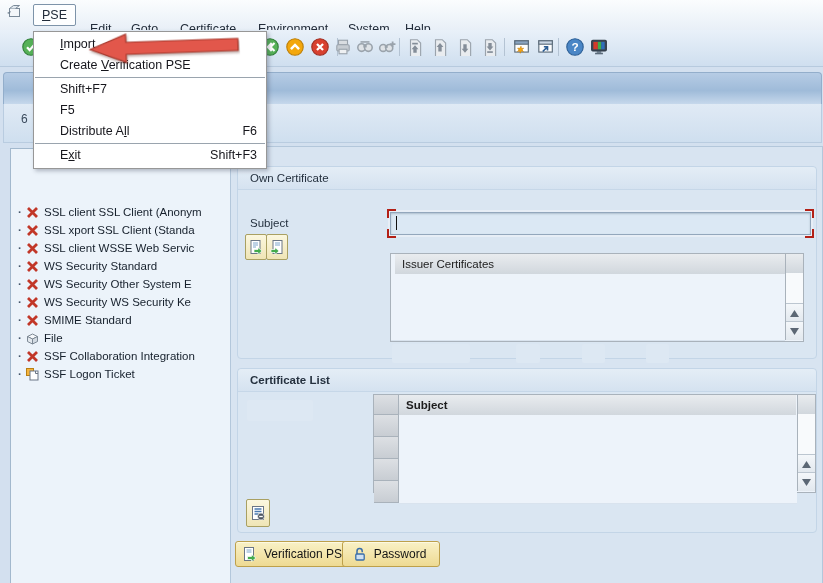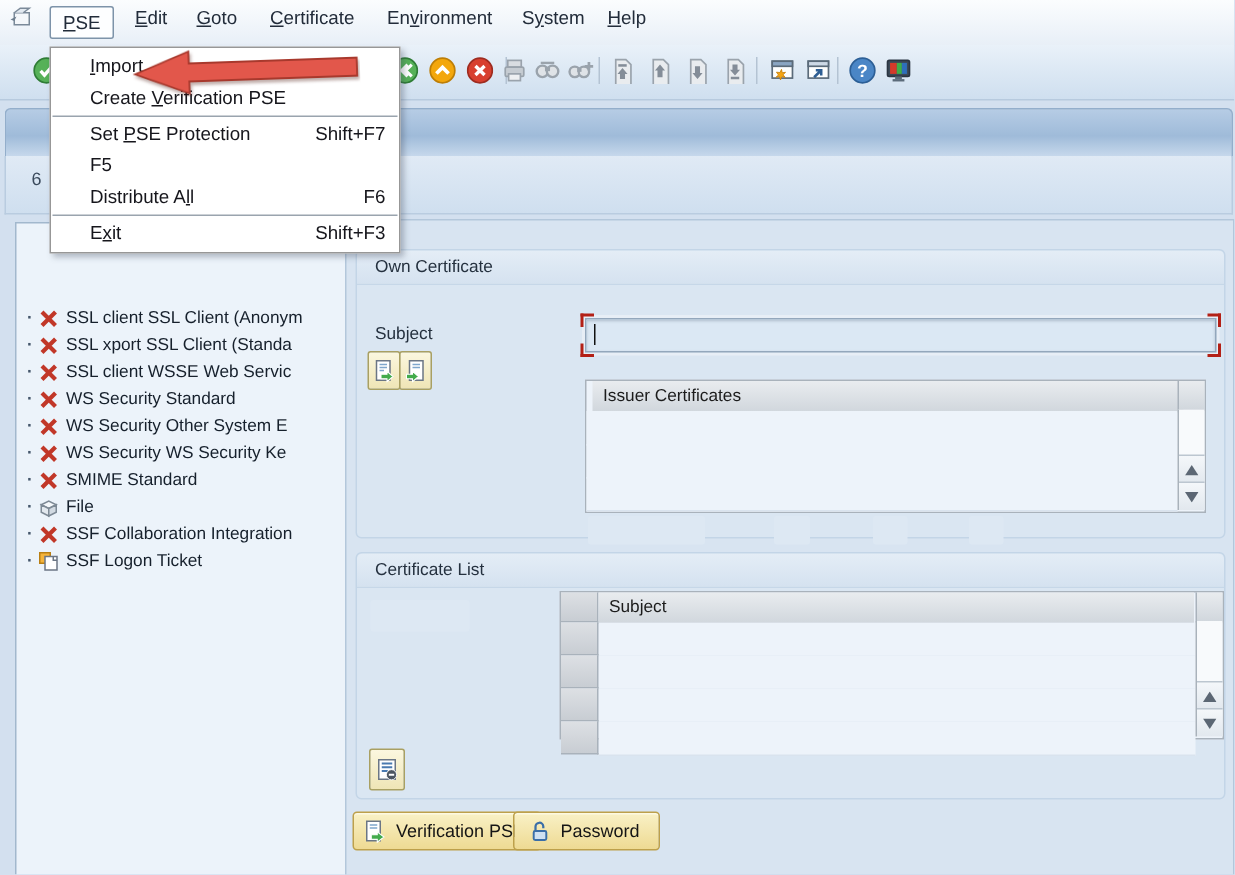--- a/index.html
+++ b/index.html
@@ -2,21 +2,21 @@
 <html><head>
 <meta charset="utf-8">
 <style>
   html,body{margin:0;padding:0;background:#d3e0ef;}
   #app{position:relative;width:823px;height:583px;background:#d3e0ef;
        font-family:"Liberation Sans", sans-serif;color:#1c2733;overflow:hidden;}
   .abs{position:absolute;}
   
   .menubar{left:0;top:0;width:823px;height:30px;
      background:linear-gradient(#fbfdfe,#e8eff7);border-bottom:1px solid #c4d3e3;}
-  .mb-item{position:absolute;top:2px;padding:3px 8px;font-size:12.5px;color:#222c3a;cursor:default;}
+  .mb-item{position:absolute;top:19px;padding:3px 8px;font-size:12.5px;color:#222c3a;cursor:default;}
   .mb-item.selected{background:#fdfeff;border:1px solid #7d93a9;border-radius:2px;top:4px;}
   .u{text-decoration:underline;}
   .winicon{left:6px;top:4px;width:16px;height:16px;}
   
   .toolbar{left:0;top:30px;width:823px;height:36px;
      background:linear-gradient(#e9f1f9,#cfdfef);border-bottom:1px solid #b7cade;}
   .ticon{position:absolute;top:8px;width:18px;height:18px;}
   .ticon svg{width:18px;height:18px;display:block;}
   .tsep{position:absolute;top:8px;width:1px;height:18px;background:#b4c3d3;}
   
@@ -378,21 +378,21 @@
           </div>
         </div>
       </div>
 
       <div class="ghost" style="left:154px;top:177px;width:78px;height:19px;"></div>
       <div class="ghost" style="left:278px;top:177px;width:24px;height:19px;"></div>
       <div class="ghost" style="left:344px;top:177px;width:23px;height:19px;"></div>
       <div class="ghost" style="left:408px;top:177px;width:23px;height:19px;"></div>
     </div>
 
-    <div class="groupbox" style="left:6px;top:221px;width:578px;height:163px;">
+    <div class="groupbox" style="left:6px;top:221px;width:578px;height:163px;font-weight:bold;">
       <div class="gheader">Certificate List</div>
 
       <div class="ghost" style="left:9px;top:31px;width:66px;height:21px;"></div>
 
       <div class="tbl" style="left:135px;top:25px;width:441px;height:97px;">
         <div class="selcell" style="left:0;top:0;width:24px;height:19px;"></div>
         <div class="thead" style="left:25px;width:397px;height:20px;">
           <span class="tx">Subject</span>
         </div>
         <div id="cert-rows">
@@ -452,21 +452,20 @@
         <div class="menu-item">
           <span class="lab"><span class="u">I</span>mport</span>
           <span class="short"></span>
         </div>
         <div class="menu-item">
           <span class="lab">Create <span class="u">V</span>erification PSE</span>
           <span class="short"></span>
         </div>
         <div class="menu-sep"></div>
         <div class="menu-item">
-          <span class="lab">Set <span class="u">P</span>SE Protection</span>
           <span class="short">Shift+F7</span>
         </div>
         <div class="menu-item">
           <span class="short">F5</span>
         </div>
         <div class="menu-item">
           <span class="lab">Distribute A<span class="u">l</span>l</span>
           <span class="short">F6</span>
         </div>
         <div class="menu-sep"></div>

